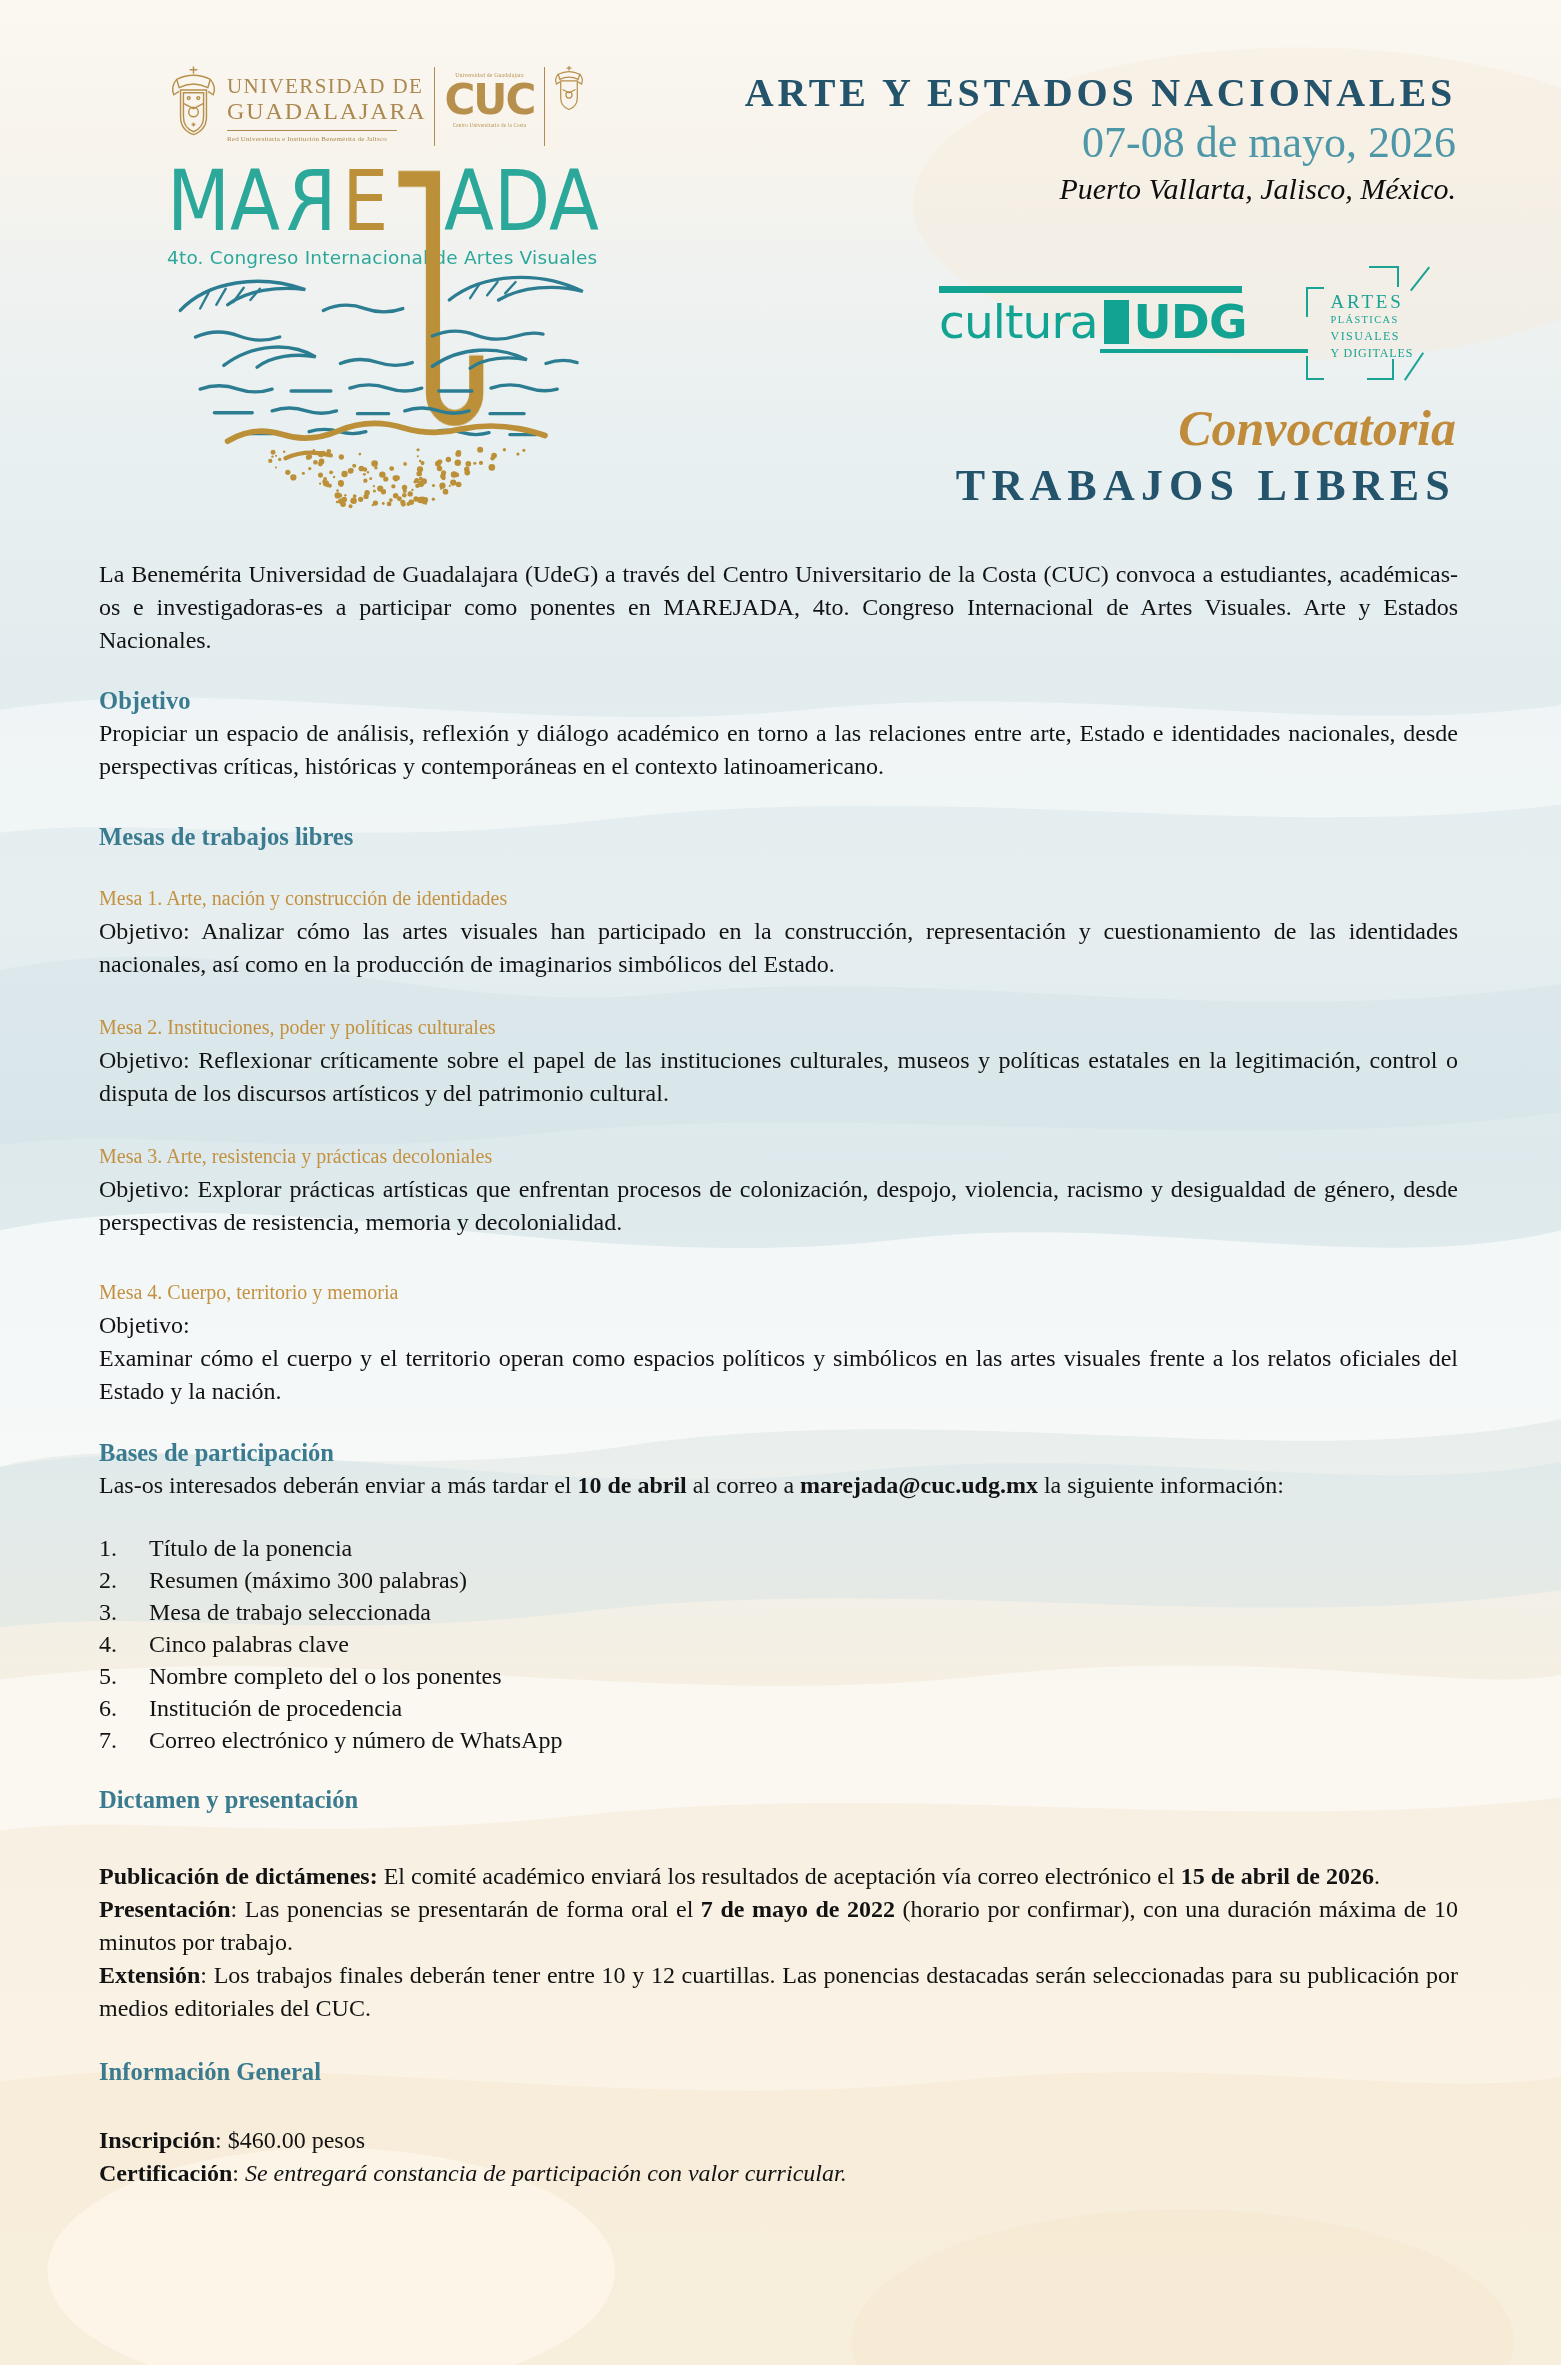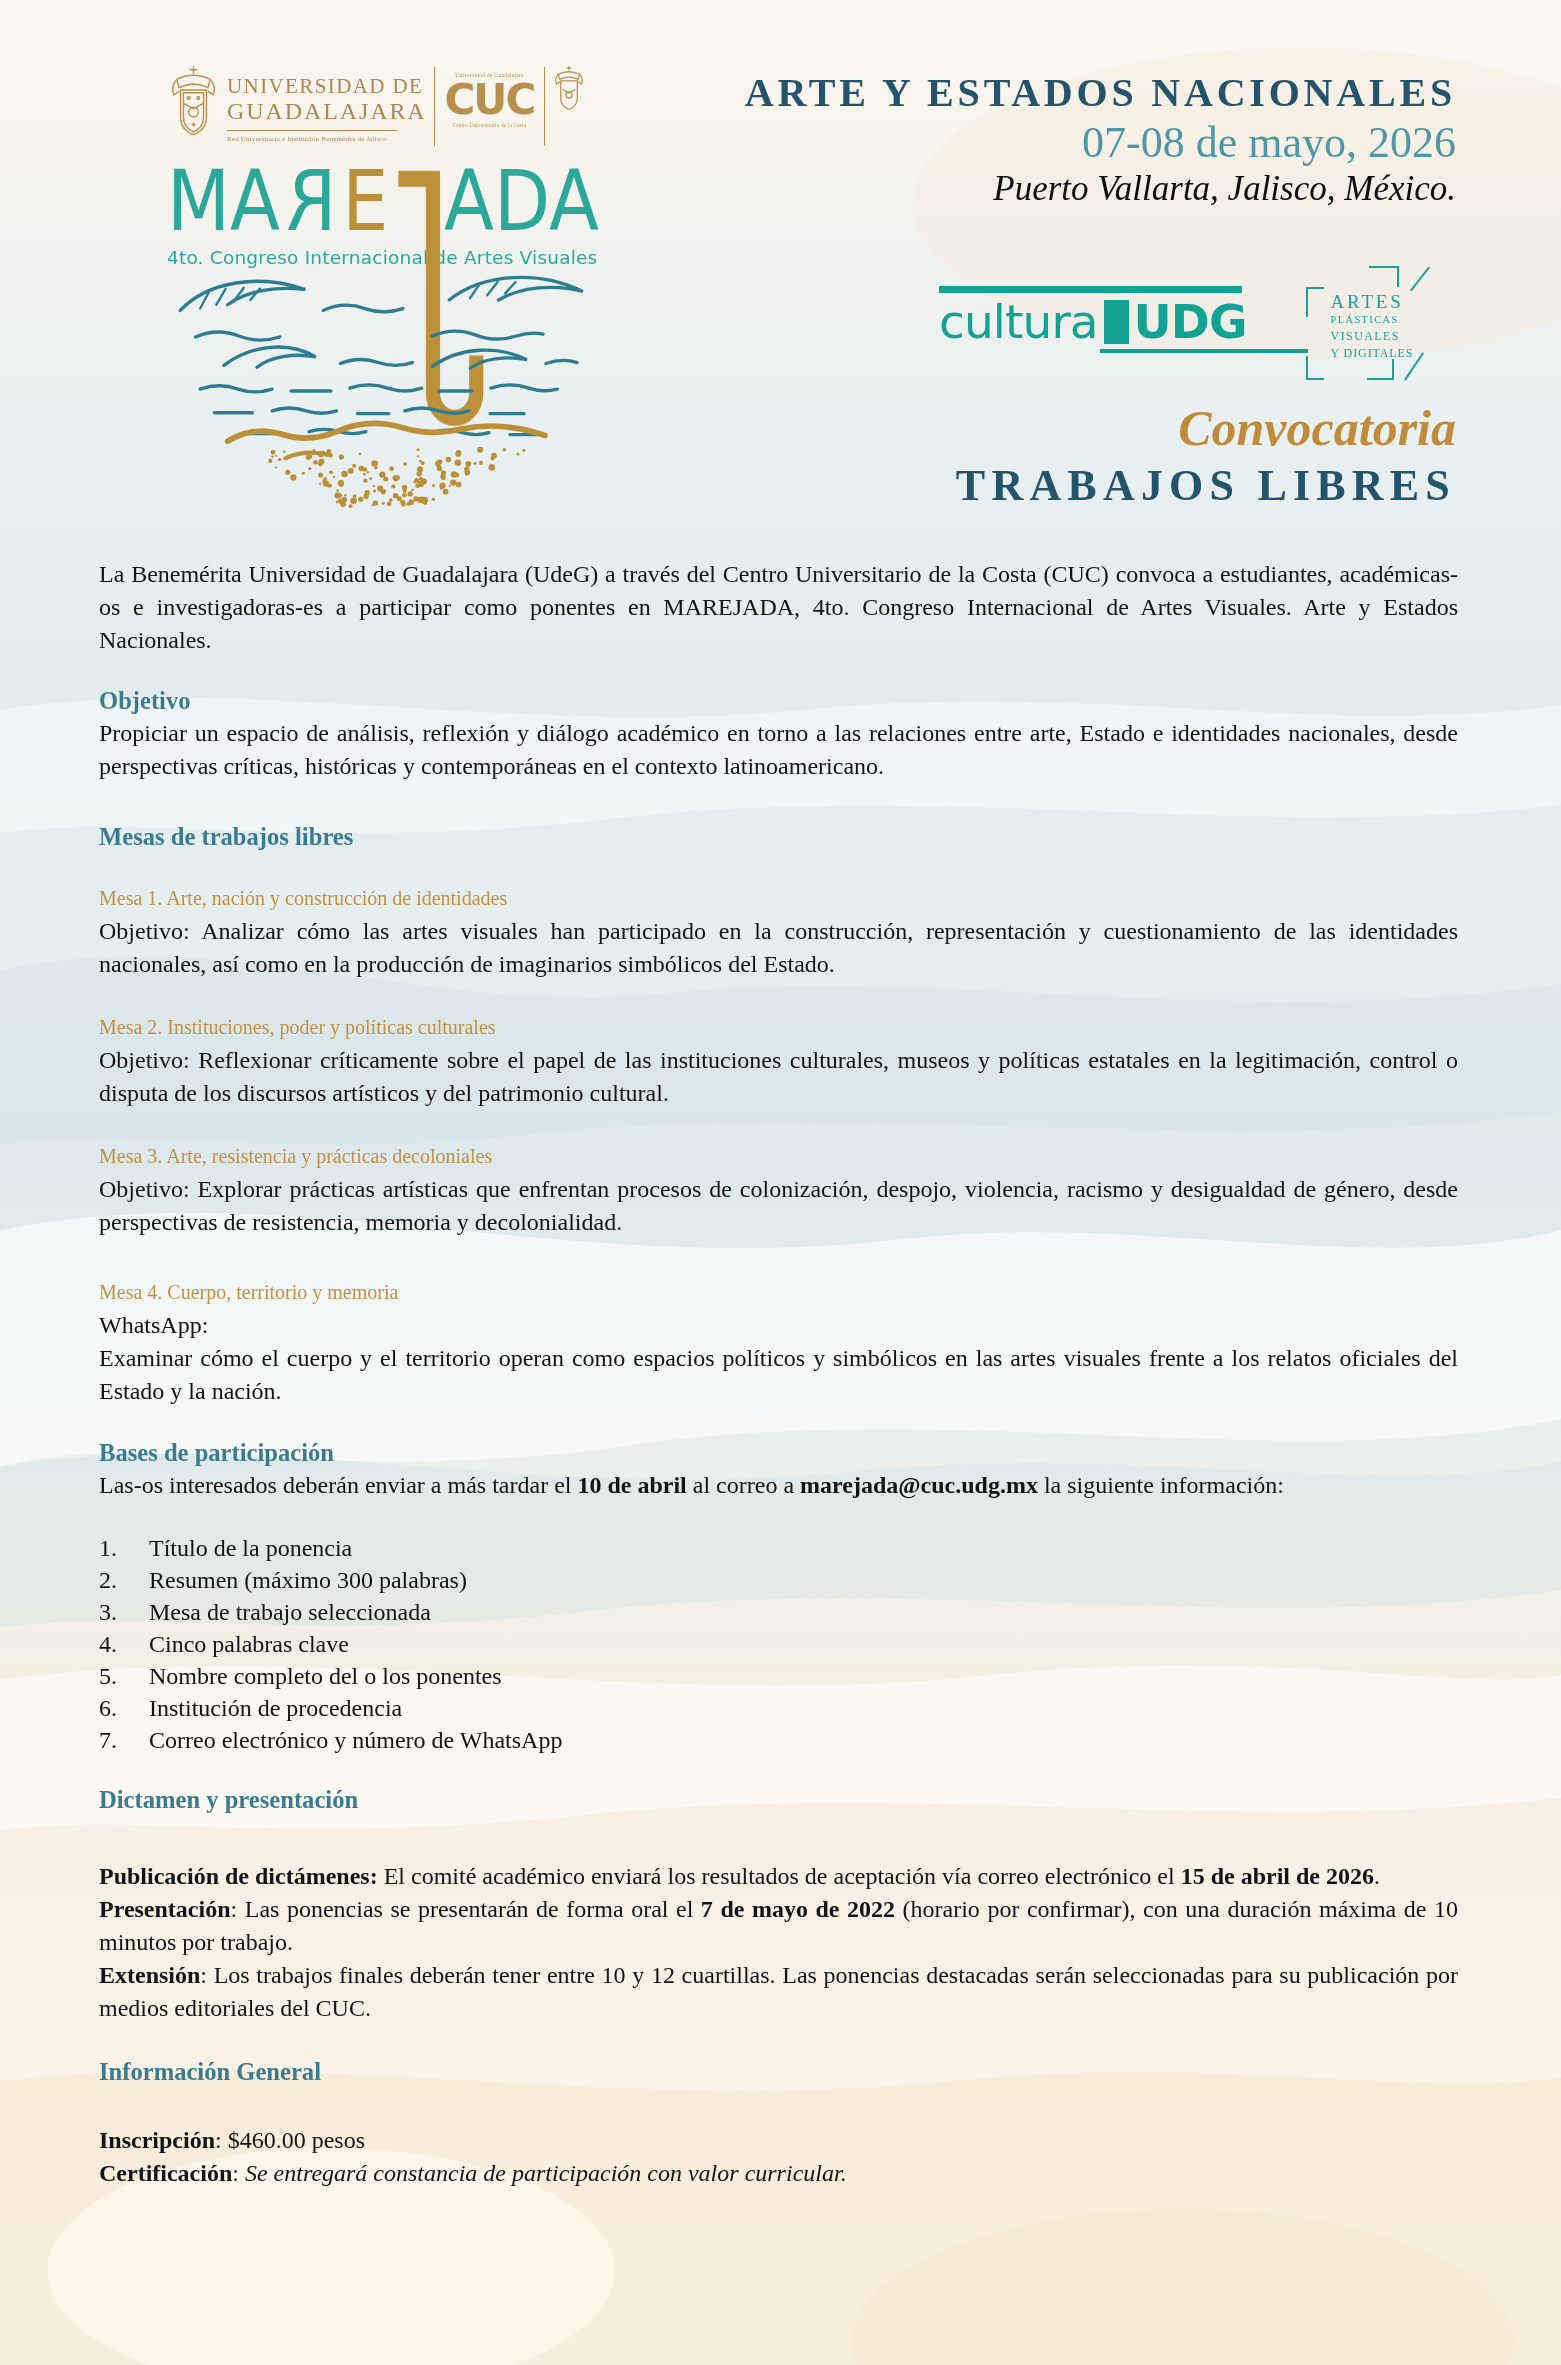--- a/index.html
+++ b/index.html
@@ -26,21 +26,21 @@
   .udg-tagline{font-size:7px;letter-spacing:0.2px;}
   .v-divider{width:1.4px;height:79px;background:#b08b4f;margin-top:1.9px;}
   .cuc{width:95px;text-align:center;color:#b6904c;margin-top:6.6px;}
   .cuc-top{font-size:5.7px;letter-spacing:0.2px;white-space:nowrap;}
   .cuc-acro{font-family:"DejaVu Sans",sans-serif;font-weight:bold;font-size:42px;line-height:44px;letter-spacing:-1.9px;}
   .cuc-bottom{font-size:5.2px;letter-spacing:0.2px;white-space:nowrap;}
   
   .event-head{position:absolute;right:105px;top:70px;text-align:right;width:804px;}
   .event-title{font-size:40px;font-weight:bold;color:#24546c;letter-spacing:3.8px;line-height:45px;}
   .event-date{font-size:44px;color:#4e97a8;line-height:49px;margin-top:2.8px;}
-  .event-loc{font-size:35px;font-style:italic;color:#0d0d0d;line-height:36px;margin-top:4.7px;}
+  .event-loc{font-size:30px;font-style:italic;color:#0d0d0d;line-height:36px;margin-top:4.7px;}
   
   .marejada{position:absolute;left:167px;top:166px;width:435px;}
   .wordmark{display:flex;align-items:flex-start;gap:6.6px;transform:scaleX(.88);transform-origin:left top;
             font-family:"DejaVu Sans",sans-serif;font-size:83px;line-height:71px;color:#2ca89a;}
   .wordmark span{display:block;}
   .rev{transform:scaleX(-1);}
   .gold{color:#bb9038;}
   .jglyph{overflow:visible;flex:none;}
   .congreso{font-family:"DejaVu Sans",sans-serif;font-size:18.5px;color:#2ca89a;margin-top:10.4px;letter-spacing:0.2px;}
   .waves-wrap{position:absolute;left:167px;top:265px;}
@@ -396,21 +396,21 @@
     <h3 class="mesa-title" style="margin-top:29px">Mesa 1. Arte, nación y construcción de identidades</h3>
     <p class="body">Objetivo: Analizar cómo las artes visuales han participado en la construcción, representación y cuestionamiento de las identidades nacionales, así como en la producción de imaginarios simbólicos del Estado.</p>
 
     <h3 class="mesa-title" style="margin-top:30px">Mesa 2. Instituciones, poder y políticas culturales</h3>
     <p class="body">Objetivo: Reflexionar críticamente sobre el papel de las instituciones culturales, museos y políticas estatales en la legitimación, control o disputa de los discursos artísticos y del patrimonio cultural.</p>
 
     <h3 class="mesa-title" style="margin-top:30px">Mesa 3. Arte, resistencia y prácticas decoloniales</h3>
     <p class="body">Objetivo: Explorar prácticas artísticas que enfrentan procesos de colonización, despojo, violencia, racismo y desigualdad de género, desde perspectivas de resistencia, memoria y decolonialidad.</p>
 
     <h3 class="mesa-title" style="margin-top:37px">Mesa 4. Cuerpo, territorio y memoria</h3>
-    <p class="body">WhatsApp:</p>
+    <p class="body">Objetivo:</p>
     <p class="body">Examinar cómo el cuerpo y el territorio operan como espacios políticos y simbólicos en las artes visuales frente a los relatos oficiales del Estado y la nación.</p>
 
     <h2 class="sec" style="margin-top:27.4px">Bases de participación</h2>
     <p class="body"><span>Las-os interesados deberán enviar a más tardar el </span><b>10 de abril</b><span> al correo a </span><b>marejada@cuc.udg.mx</b><span> la siguiente información:</span></p>
 
     <ol class="list">
       <li>
           <span class="num">1.</span>
           <span>Título de la ponencia</span>
         </li>

